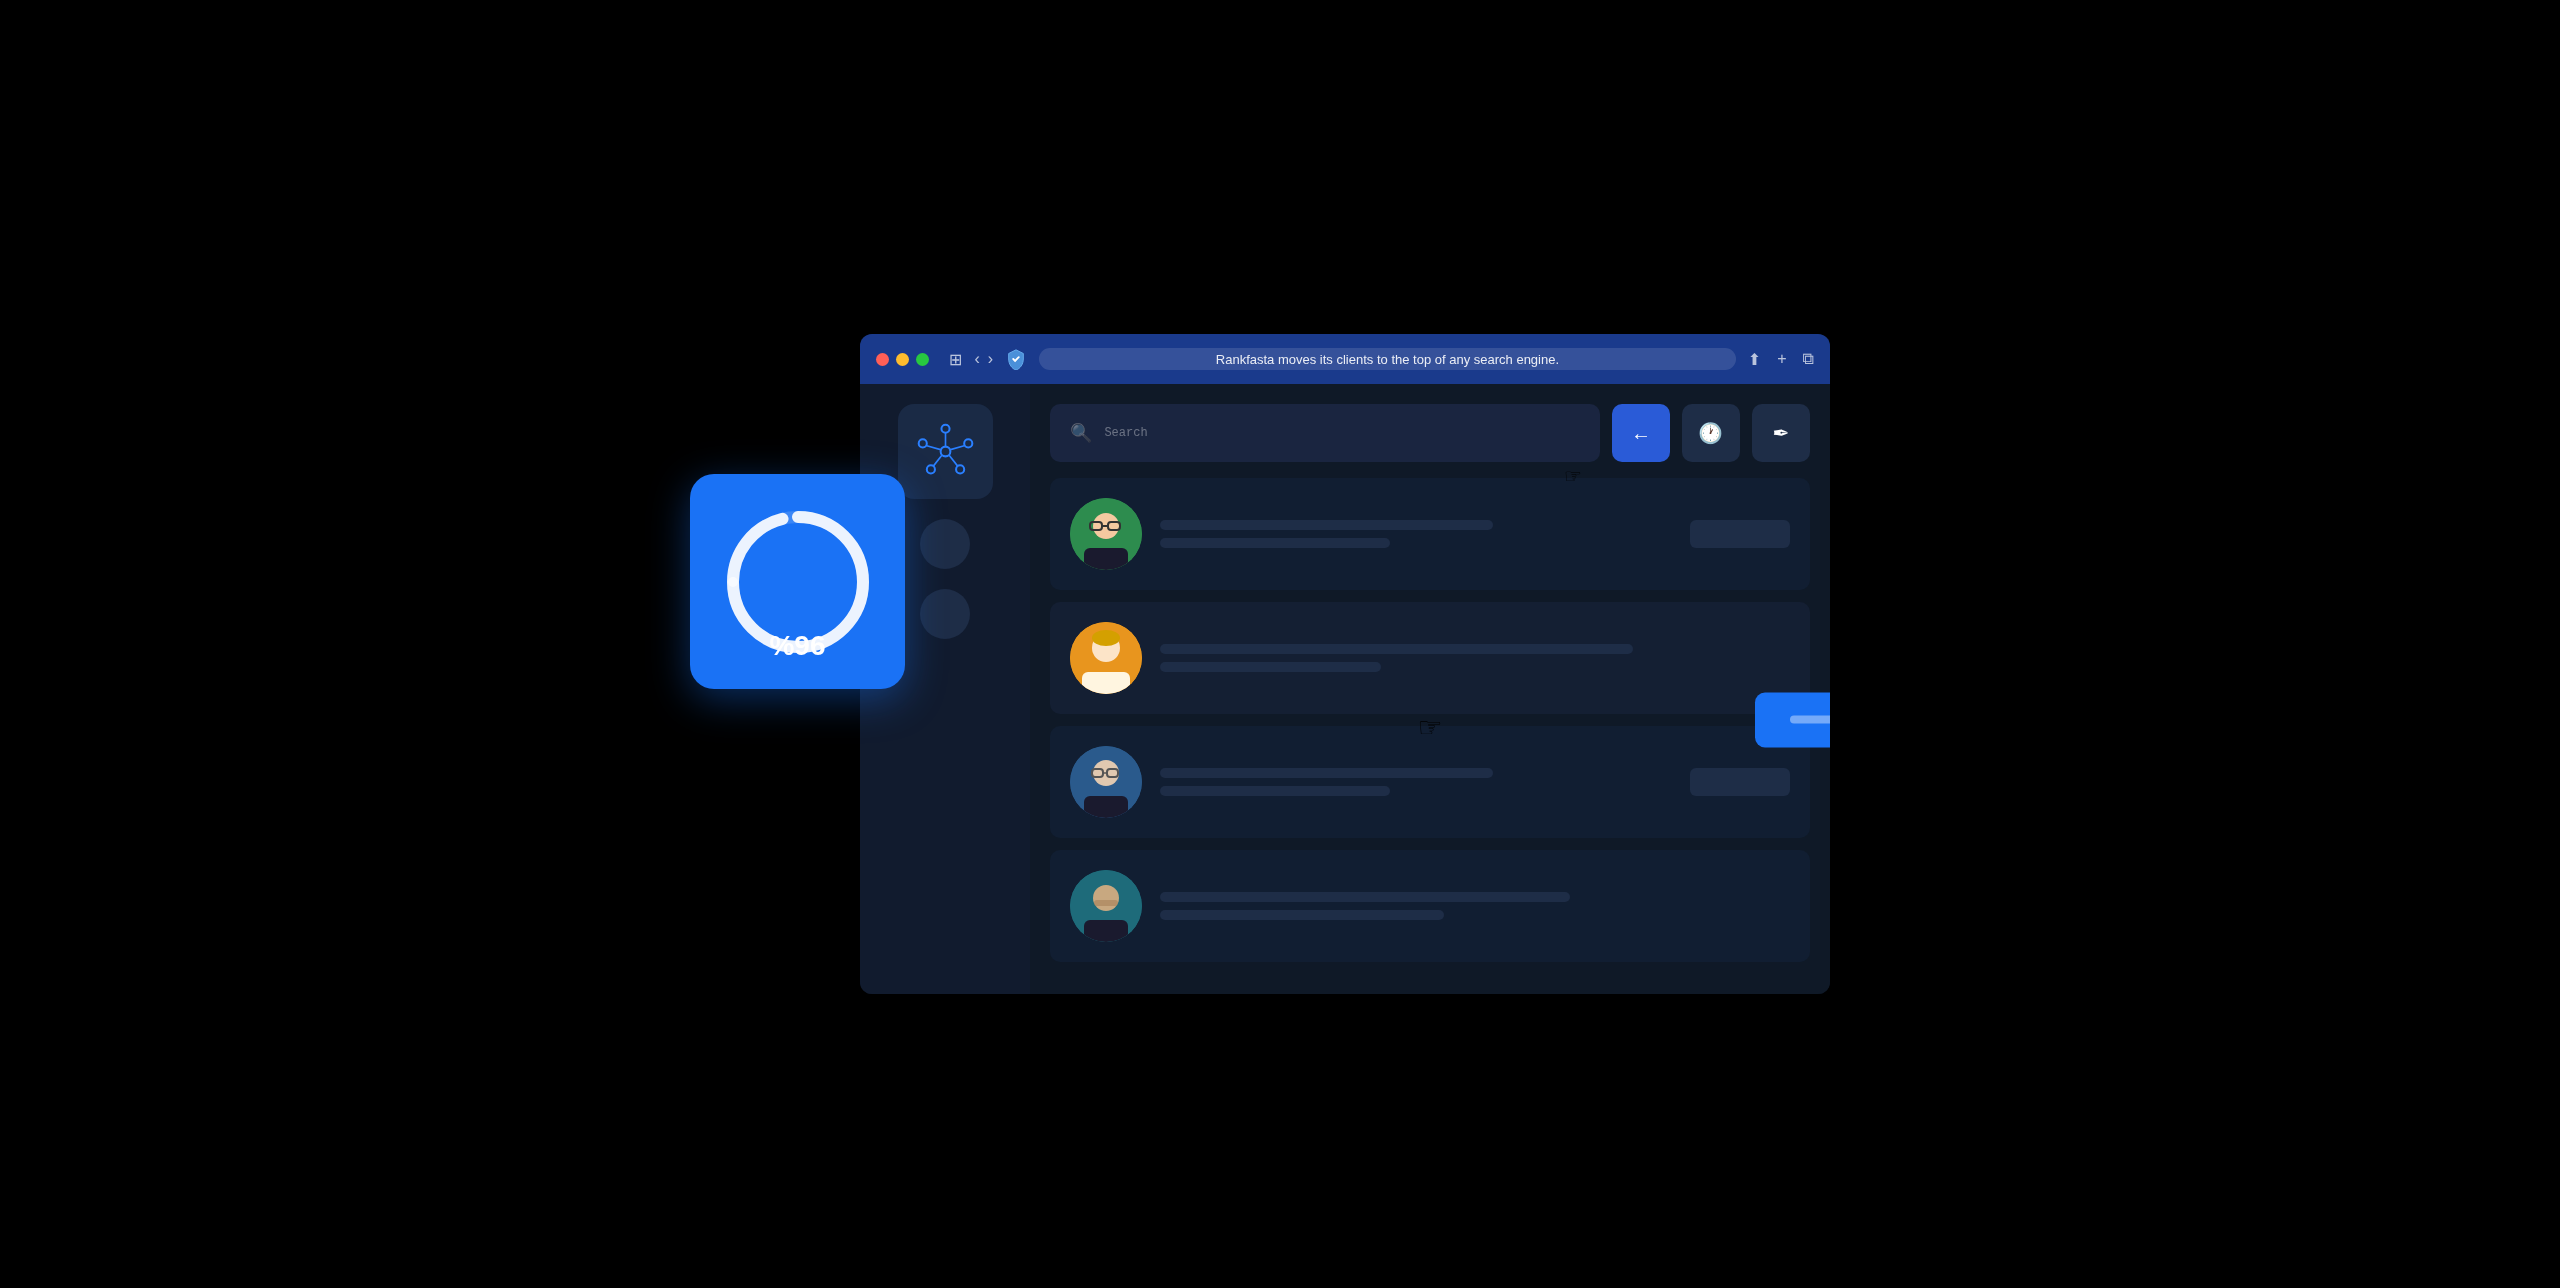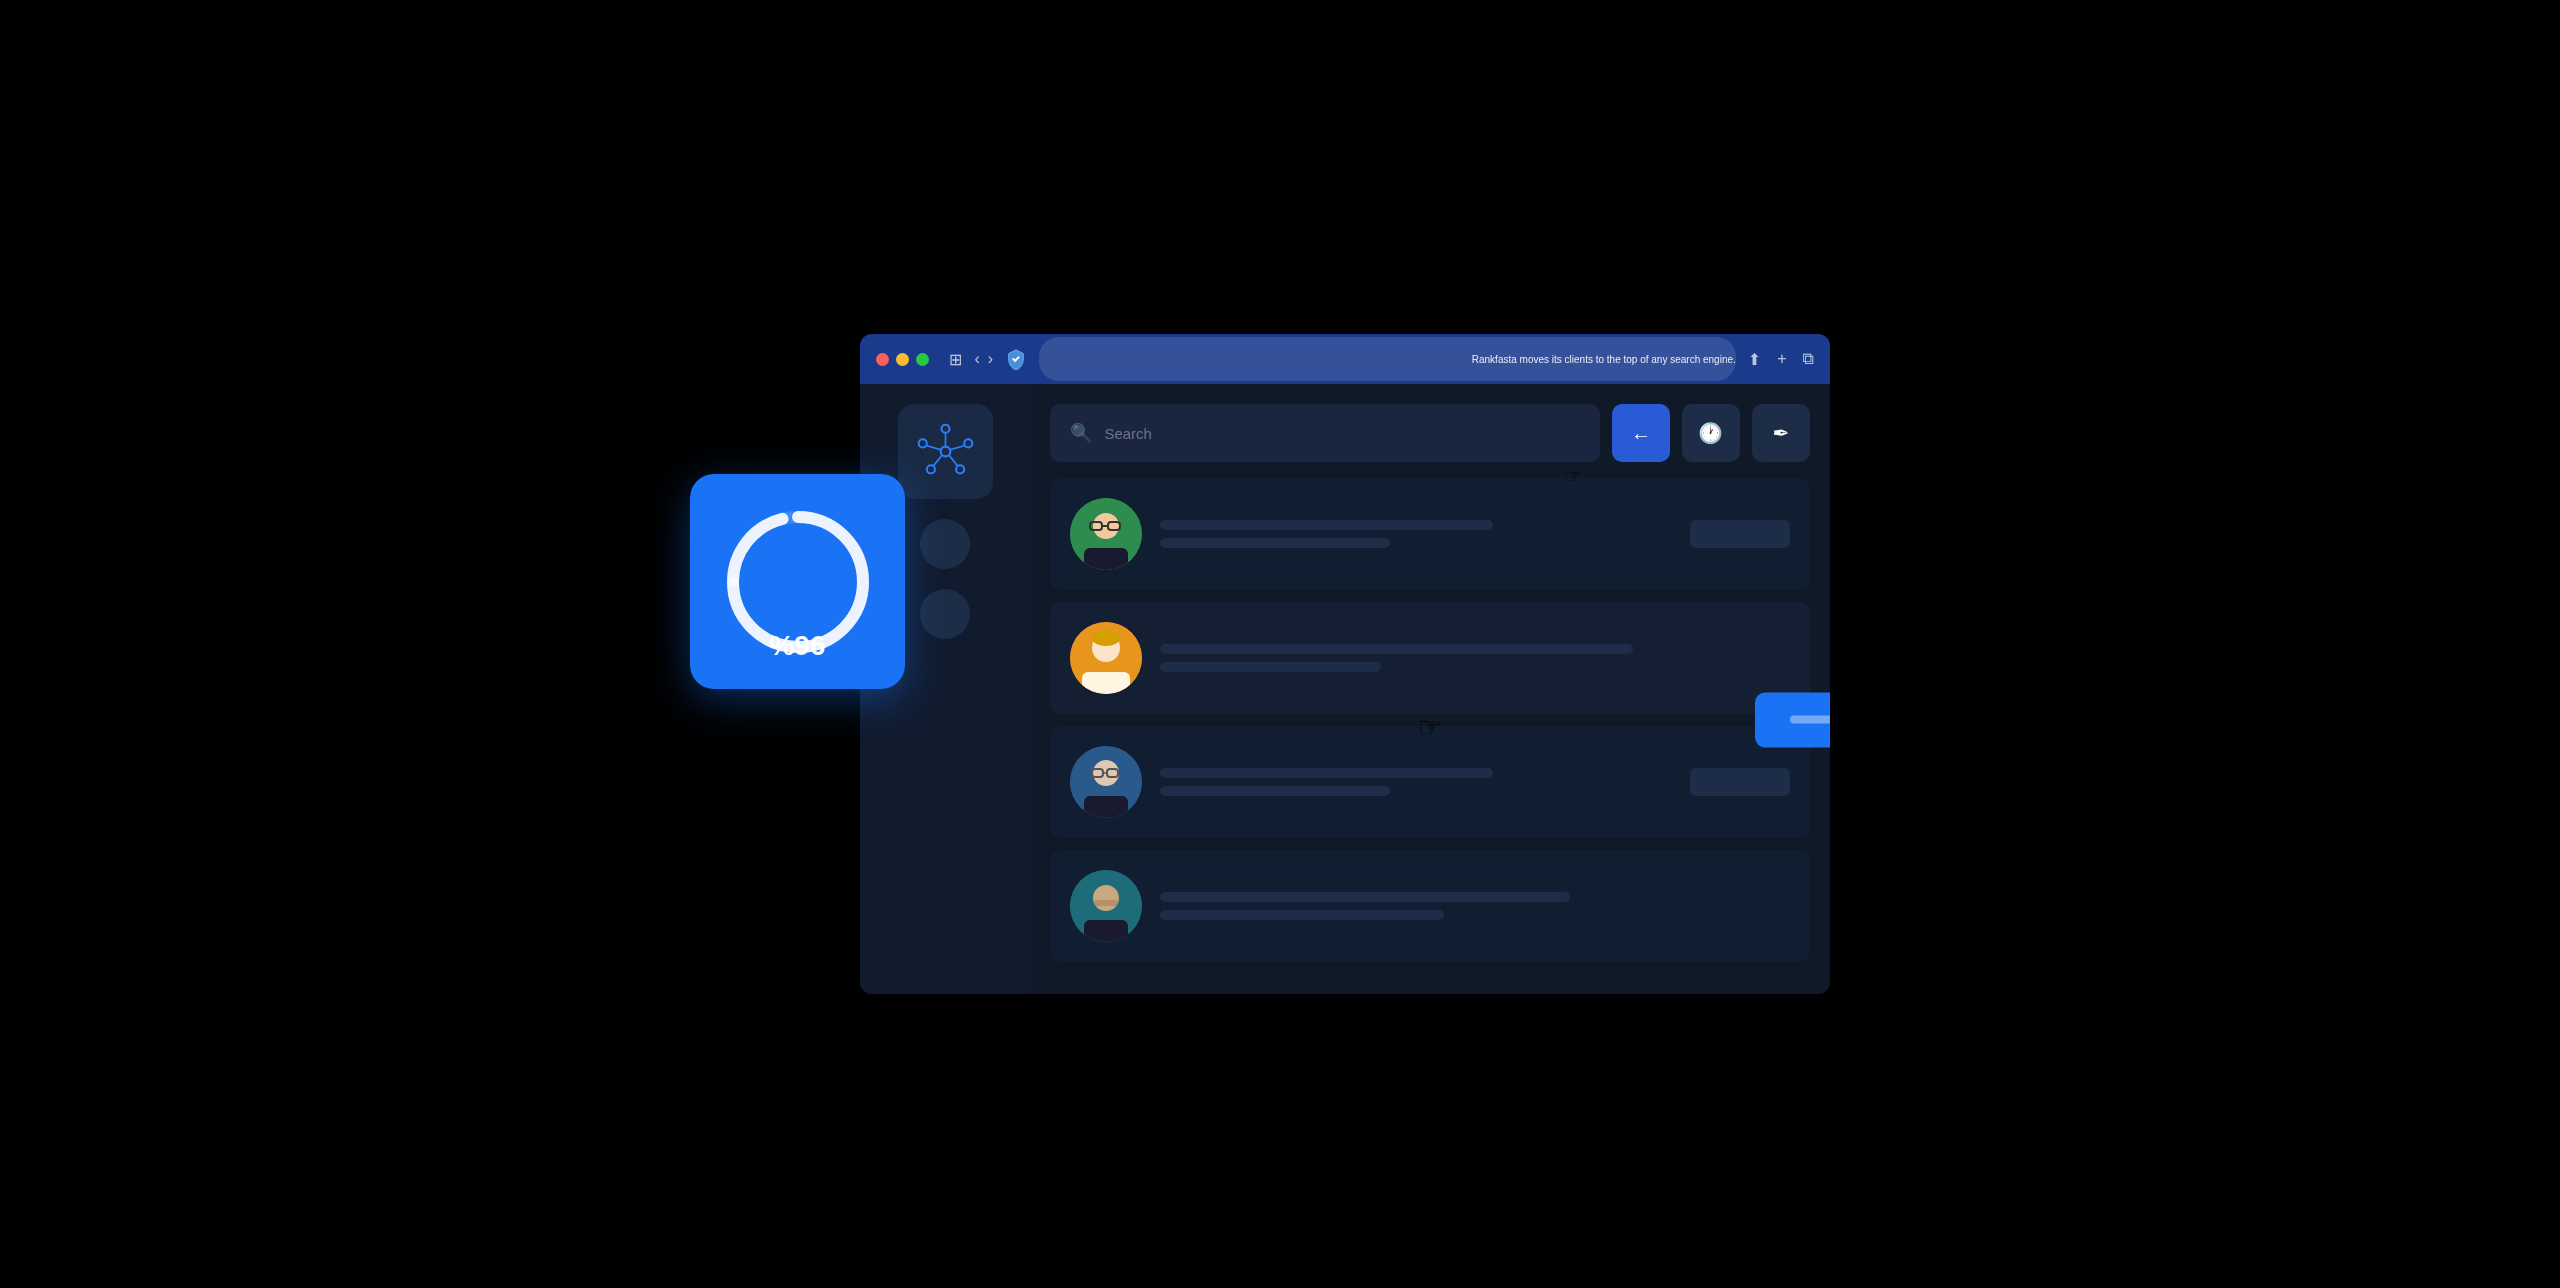--- a/index.html
+++ b/index.html
@@ -71,26 +71,26 @@
     .shield-icon-browser {
       width: 22px;
       height: 22px;
       color: #4a90d9;
     }
 
     .url-bar {
       flex: 1;
       background: rgba(255,255,255,0.12);
       border-radius: 20px;
-      height: 44px;
-      display: flex;
-      align-items: center;
-      justify-content: flex-end;
+      height: 22px;
+      display: flex;
+      align-items: center;
+      justify-content: center;
       color: rgba(255,255,255,0.9);
-      font-size: 10px;
+      font-size: 13px;
     }
 
     .browser-actions {
       display: flex;
       gap: 16px;
       color: rgba(255,255,255,0.7);
       font-size: 16px;
     }
 
     
@@ -162,21 +162,22 @@
       gap: 12px;
     }
 
     .search-icon-wrap {
       color: rgba(255,255,255,0.4);
       font-size: 18px;
     }
 
     .search-text {
       color: rgba(255,255,255,0.35);
-      font-size: 15px;
+      font-size: 12px;
+      font-family: Liberation Mono, monospace;
     }
 
     .toolbar-btn {
       width: 58px;
       height: 58px;
       border-radius: 10px;
       background: #1e2d47;
       display: flex;
       align-items: center;
       justify-content: center;

